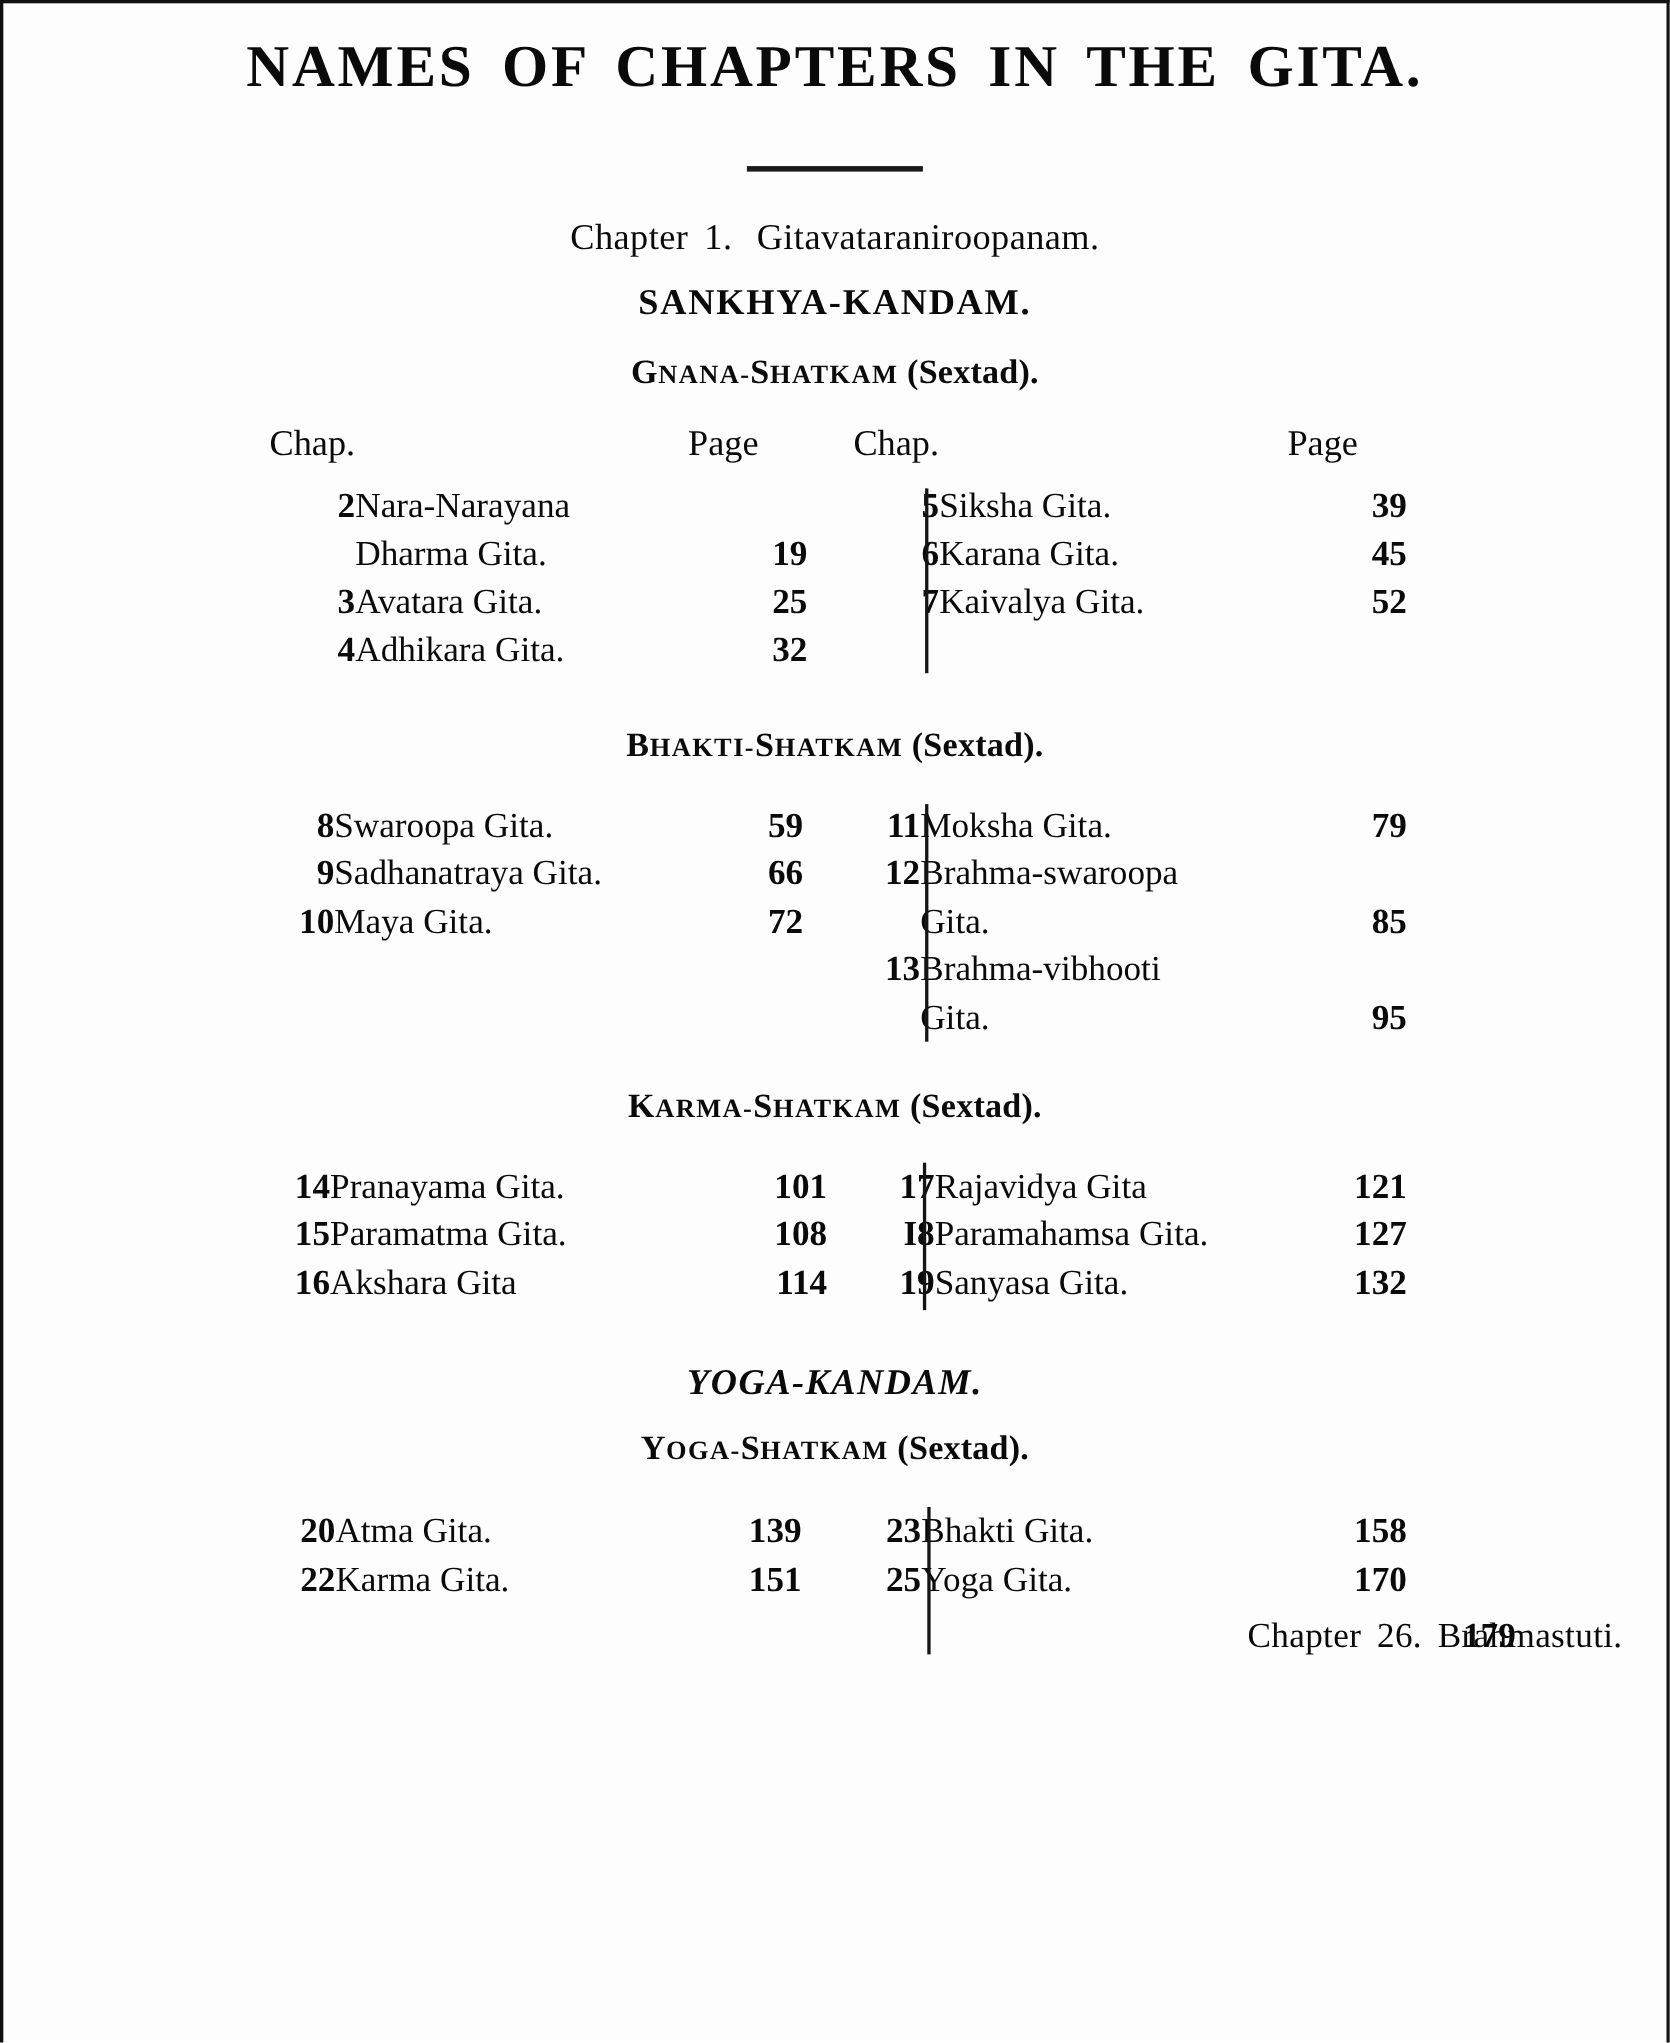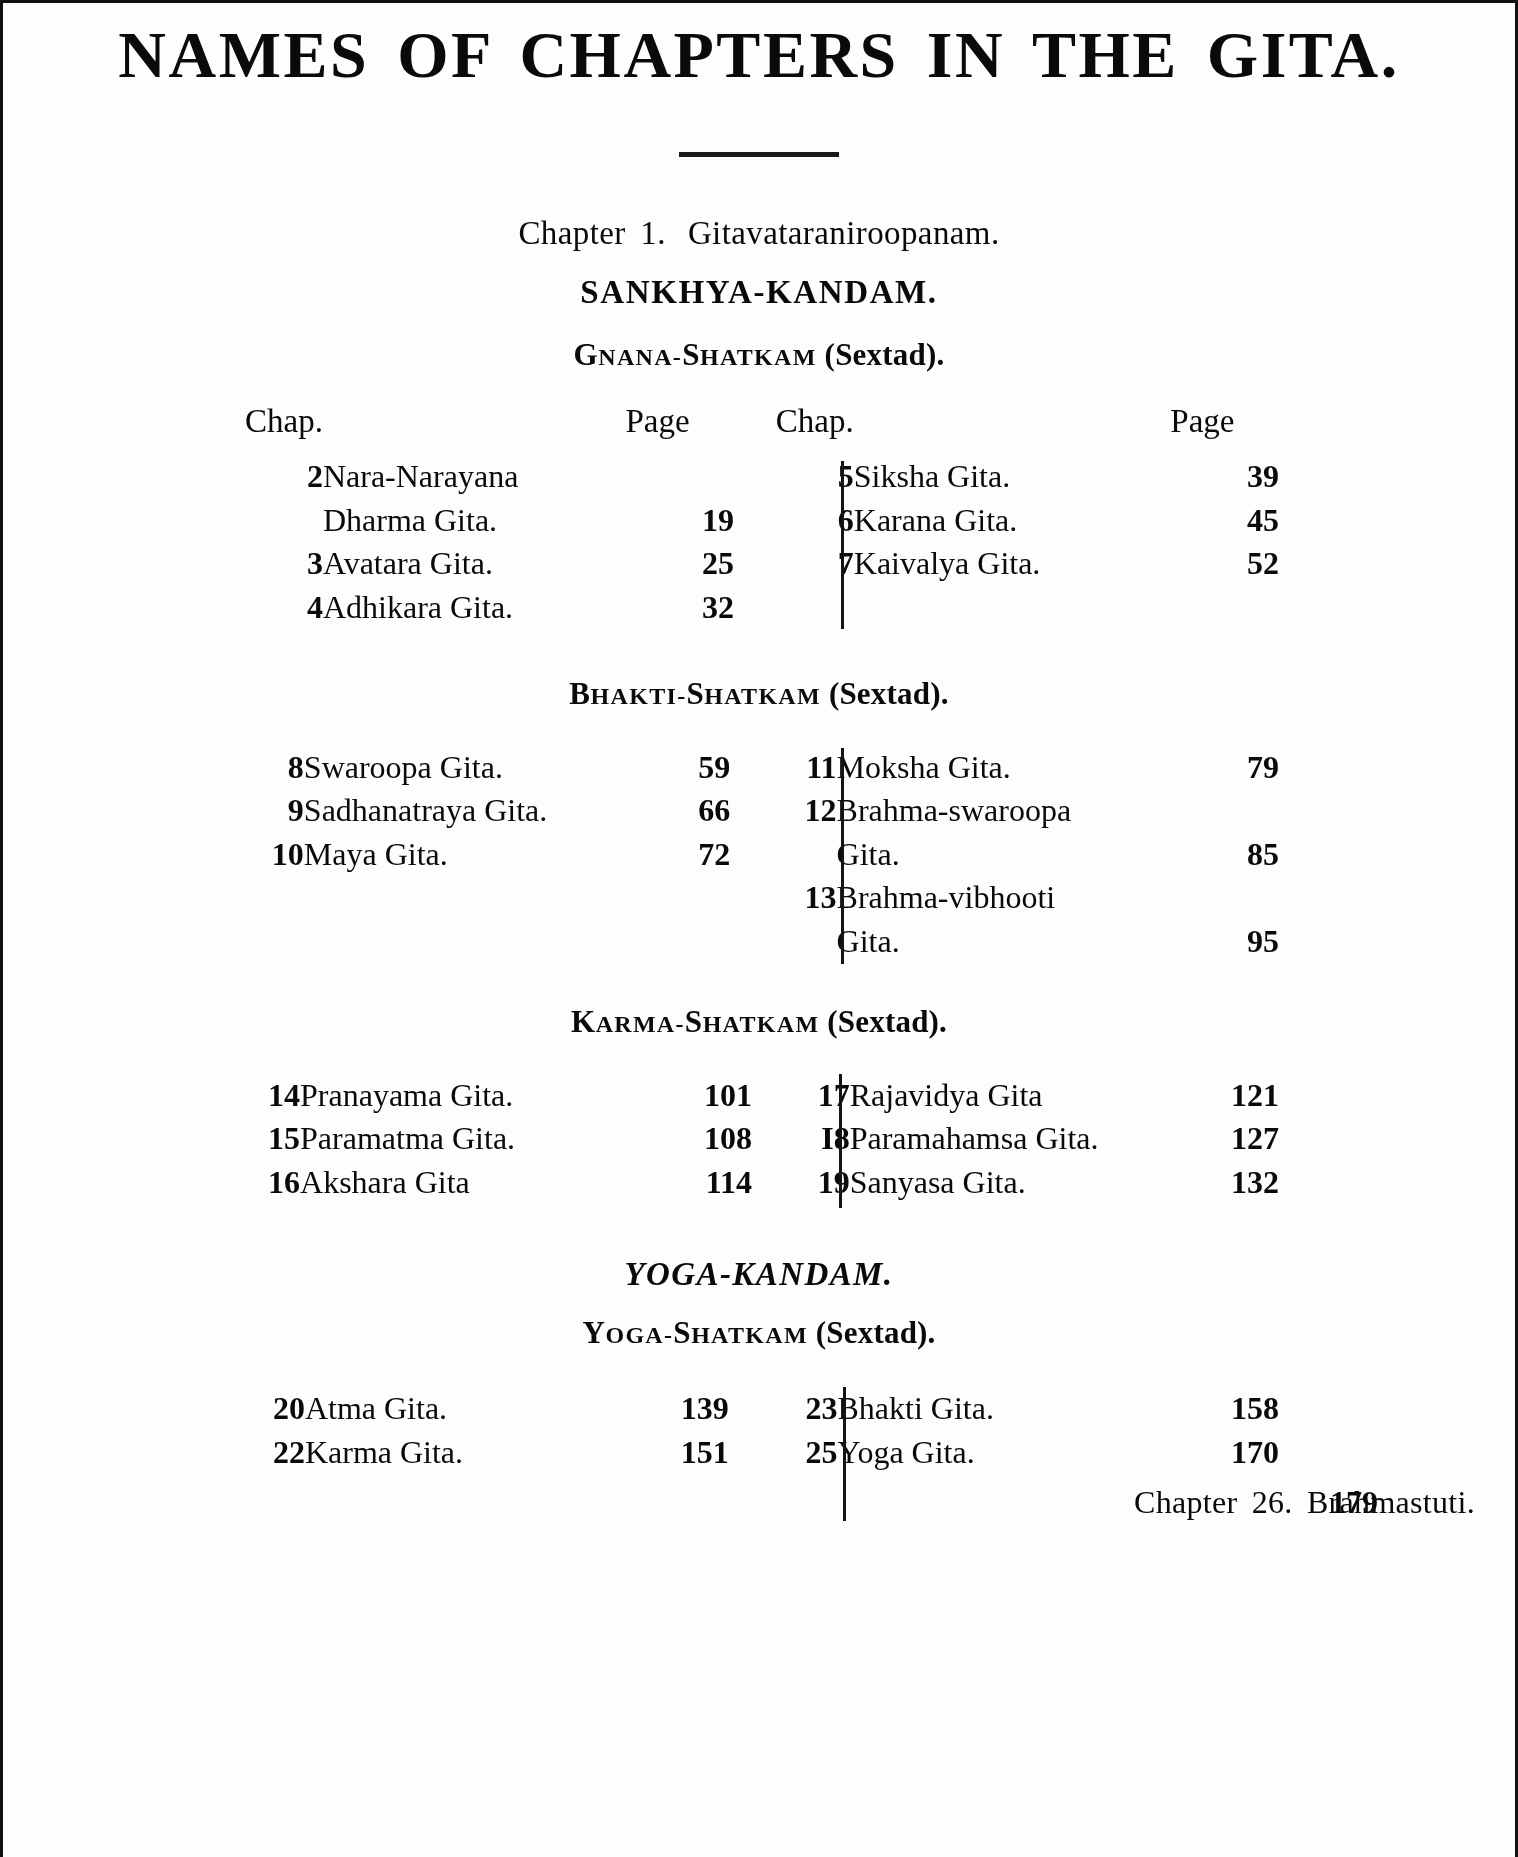--- a/index.html
+++ b/index.html
@@ -25,39 +25,39 @@
     position: absolute;
     left: 0; right: 0; top: 0; bottom: 0;
     padding: 0 40px;
     box-sizing: border-box;
   }
 
   
   .doc-title {
     text-align: center;
     font-weight: bold;
-    font-size: 66px;
+    font-size: 54px;
     letter-spacing: 2.5px;
     word-spacing: 9px;
-    margin: 16px 0 0 0;
+    margin: 28px 0 0 0;
     line-height: 1.08;
     white-space: nowrap;
   }
   .title-rule {
     width: 160px;
     height: 0;
     border-top: 5px solid #1a1a1a;
     margin: 62px auto 0 auto;
   }
 
   
   .chapter-one-line {
     text-align: center;
     font-size: 33px;
-    margin-top: 58px;
+    margin-top: 42px;
     letter-spacing: 0.4px;
     word-spacing: 6px;
   }
   .chapter-one-line .gap { display: inline-block; width: 22px; }
   .kandam {
     text-align: center;
     font-size: 33px;
     font-weight: bold;
     letter-spacing: 1.6px;
     margin-top: 22px;

